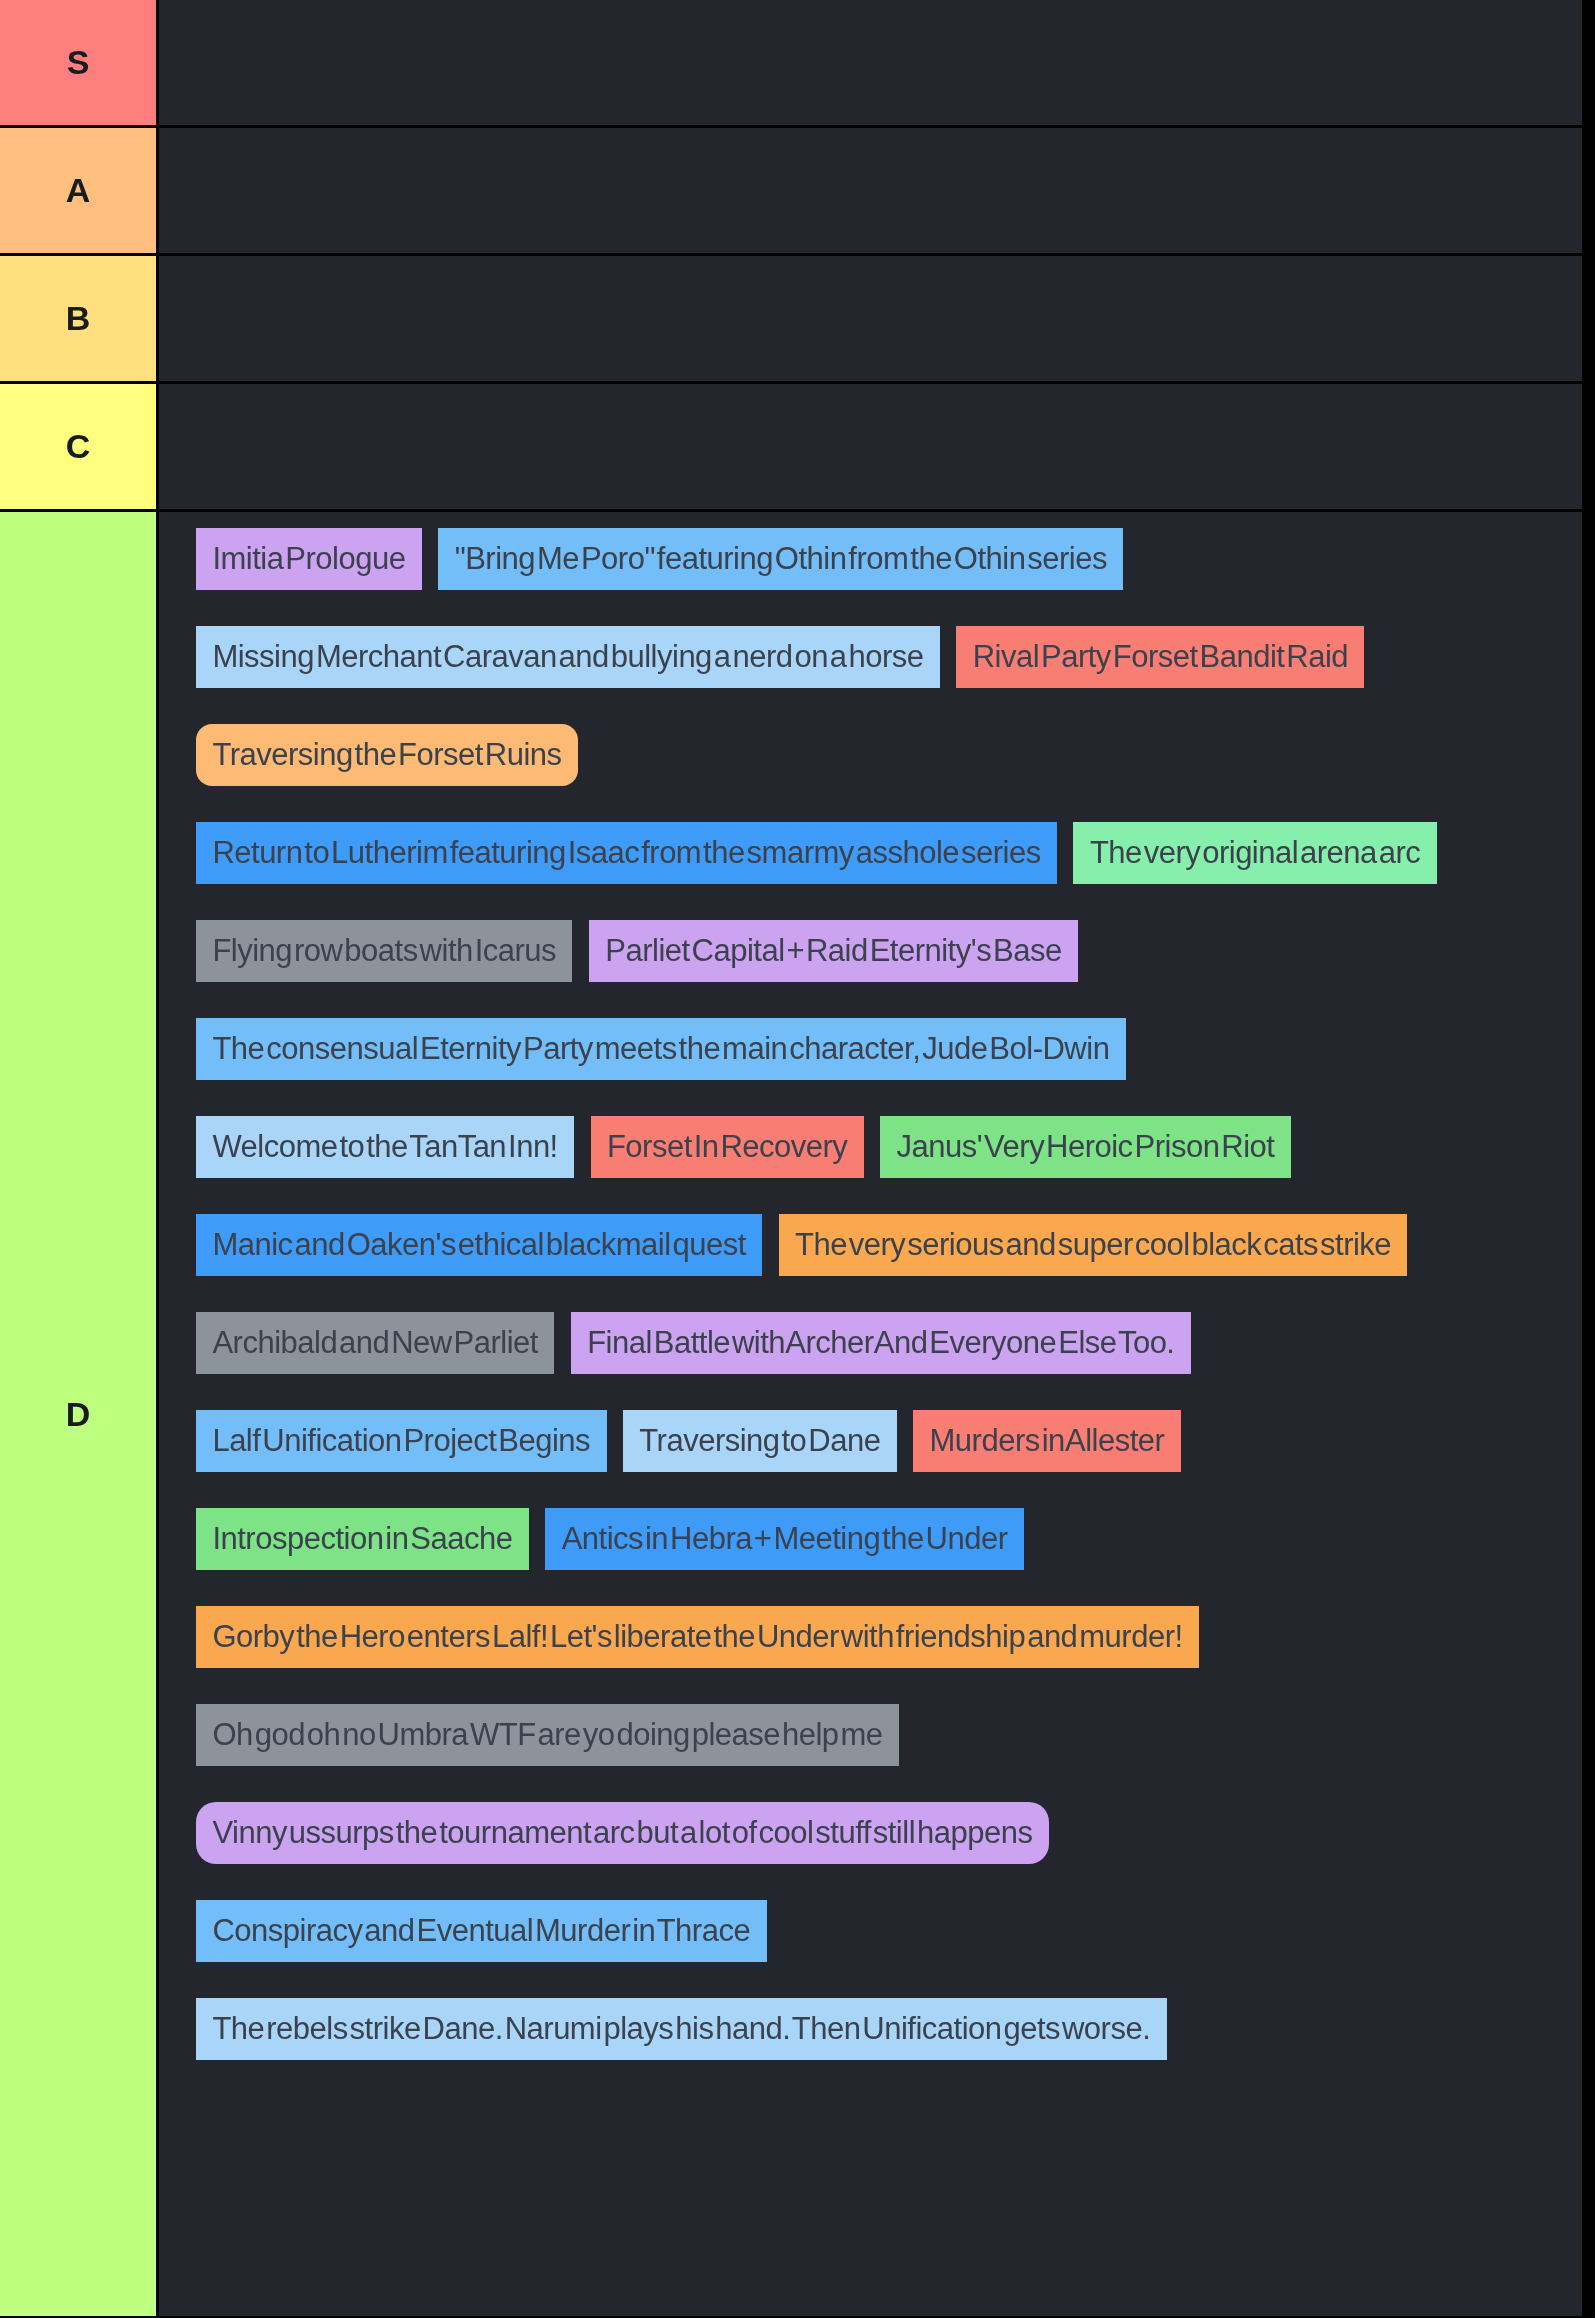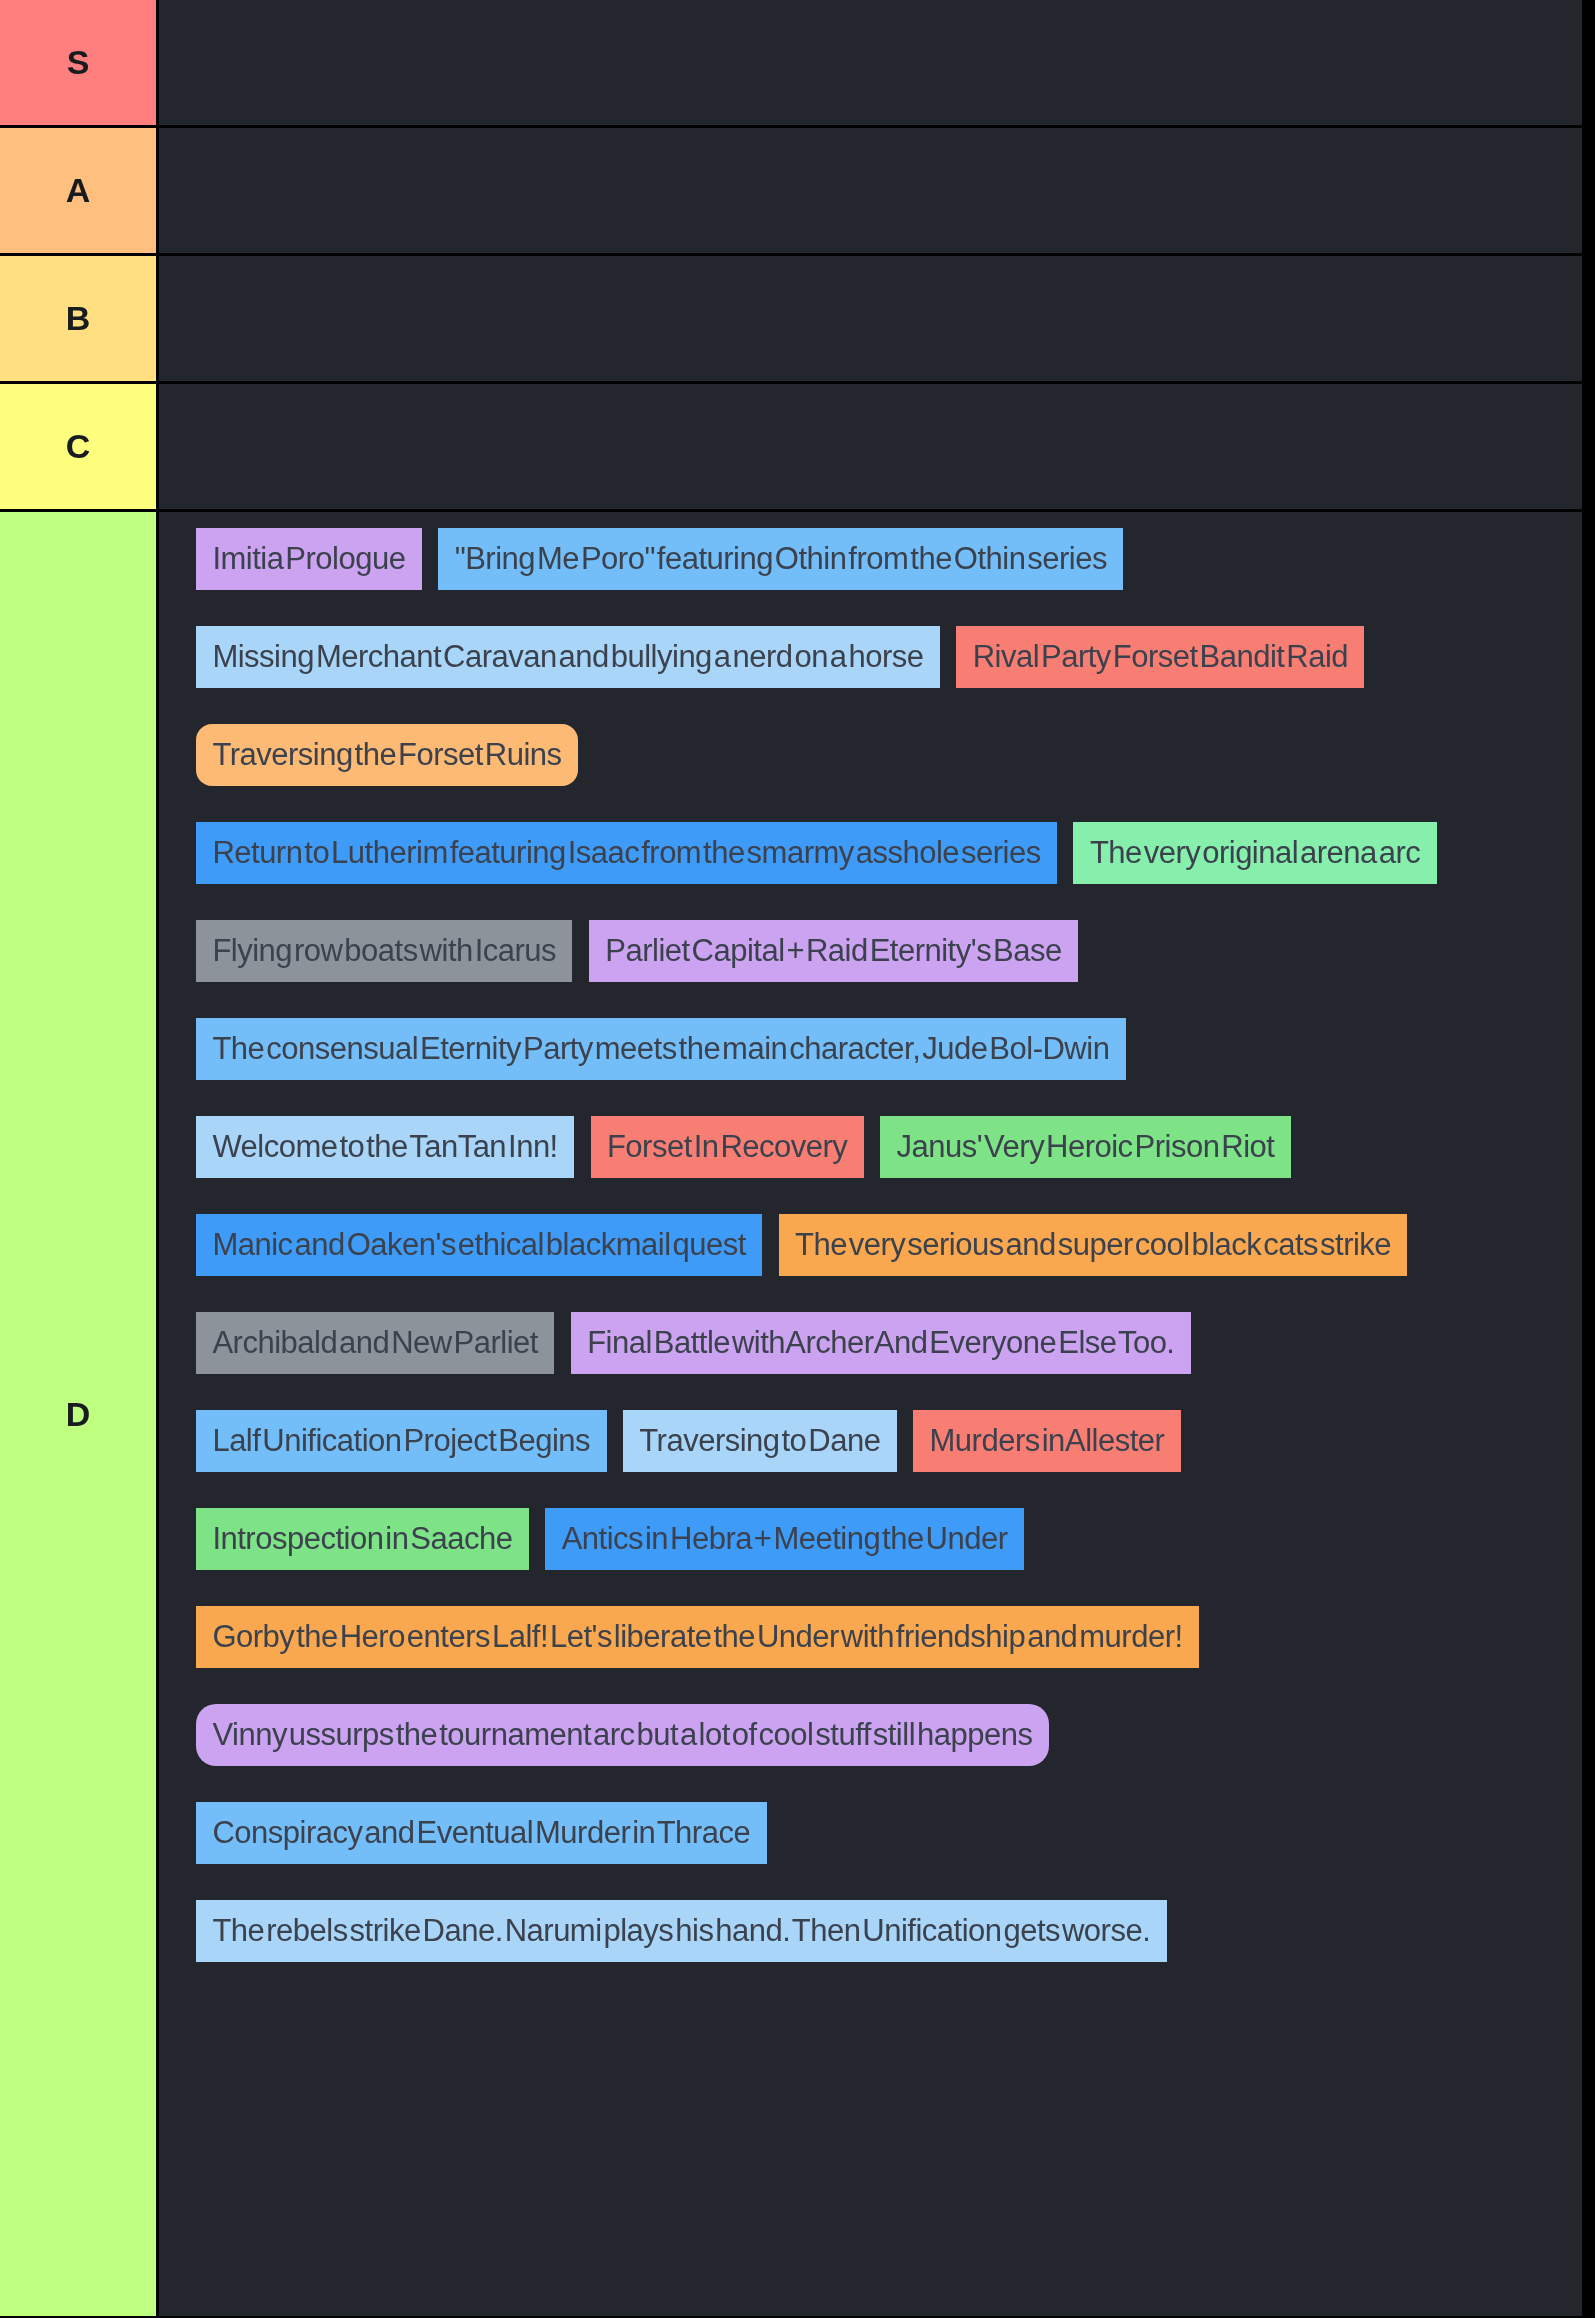--- a/index.html
+++ b/index.html
@@ -129,20 +129,23 @@
           <div class="item" style="background: rgb(248, 126, 116);">Murders in Allester</div>
         </div>
         <div class="item-row">
           <div class="item" style="background: rgb(125, 227, 134);">Introspection in Saache</div>
           <div class="item" style="background: rgb(63, 155, 248);">Antics in Hebra + Meeting the Under</div>
         </div>
         <div class="item-row">
           <div class="item" style="background: rgb(249, 168, 79);">Gorby the Hero enters Lalf! Let's liberate the Under with friendship and murder!</div>
         </div>
         <div class="item-row">
+          <div class="item" style="background: rgb(141, 147, 155);">Oh god oh no Umbra WTF are yo doing please help me</div>
+        </div>
+        <div class="item-row">
           <div class="item" style="background: rgb(203, 163, 240); border-radius: 20px;">Vinny ussurps the tournament arc but a lot of cool stuff still happens</div>
         </div>
         <div class="item-row">
           <div class="item" style="background: rgb(115, 190, 248);">Conspiracy and Eventual Murder in Thrace</div>
         </div>
         <div class="item-row">
           <div class="item" style="background: rgb(169, 214, 248);">The rebels strike Dane. Narumi plays his hand. Then Unification gets worse.</div>
         </div>
       </div>
     </div>

